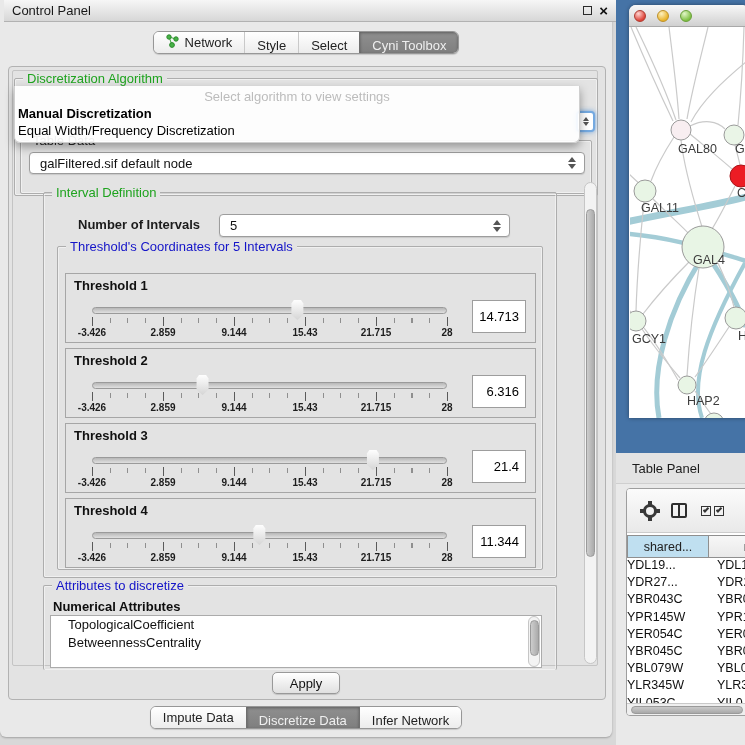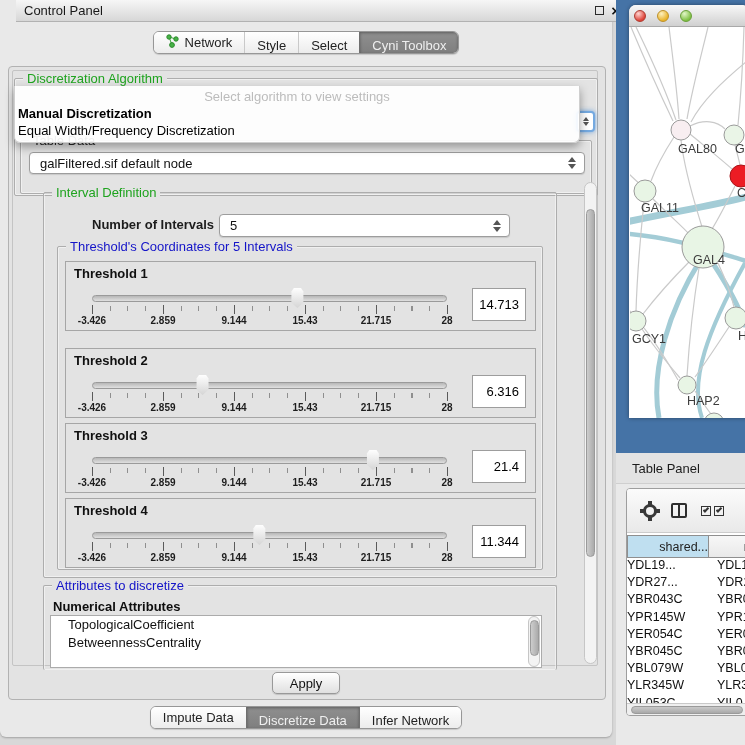--- a/index.html
+++ b/index.html
@@ -4,21 +4,21 @@
 <style>
   * { margin:0; padding:0; box-sizing:border-box; }
   html,body { width:745px; height:745px; }
   body { position:relative; overflow:hidden; background:#d8d8d8;
          font-family:"Liberation Sans", sans-serif; color:#1c1c1c; font-size:13px; }
   .abs { position:absolute; }
 
   
   #cp-bg { left:0; top:0; width:612px; height:737px; background:#e9e9e9;
            border-radius:0 0 6px 6px; box-shadow:0 1px 2px rgba(0,0,0,.25); }
-  #cp-titlebar { left:16px; top:0; width:612px; height:22px;
+  #cp-titlebar { left:4px; top:0; width:612px; height:22px;
     background:linear-gradient(#f6f6f6,#d7d7d7); border-bottom:1px solid #b2b2b2;
     display:flex; align-items:center; padding:0 8px; }
   #cp-title { font-size:13px; color:#181818; }
   .win-btns { margin-left:auto; display:flex; align-items:center; gap:7px; }
   .float-icon { width:9px; height:9px; border:1.5px solid #2a2a2a; background:transparent; }
   .close-x { font-size:15px; font-weight:bold; color:#111; line-height:12px; }
 
   
   .seg-wrap { left:0; width:612px; display:flex; justify-content:center; }
   .seg-bar { display:flex; height:23px; background:#fff; border:1px solid #979797;
@@ -222,33 +222,33 @@
 </div>
 
 <div class="abs vtrack" style="left:584px; top:182px; width:13px; height:482px;">
   <div class="vthumb" style="top:26px; height:348px;"></div>
 </div>
 
 <div class="abs group" style="left:43px; top:192px; width:514px; height:386px;">
   <span class="group-title gt-green">Interval Definition</span>
 </div>
 
-<span class="abs" style="left:92px; top:217px; font-weight:bold;">Number of Intervals</span>
+<span class="abs" style="left:78px; top:217px; font-weight:bold;">Number of Intervals</span>
 <div class="abs combo" style="left:219px; top:214px; width:291px; height:23px;">
   <span>5</span>
   <span class="stepper">
       <i class="tri-up"></i>
       <i class="tri-dn"></i>
     </span>
 </div>
 
 <div class="abs group" style="left:57px; top:246px; width:486px; height:324px;">
   <span class="group-title gt-blue">Threshold's Coordinates for 5 Intervals</span>
 
-  <div class="th-box" style="left:7px; top:14px;">
+  <div class="th-box" style="left:7px; top:26px;">
       <span class="th-label">Threshold 1</span>
       <div class="track"></div>
       <div class="thumb-zone">
         <div class="thumb" style="left:calc(57.71972252275186% - 7px); pointer-events:auto;"></div>
       </div>
       <div class="scale">
         <div class="minorticks"></div>
         <div class="majortick" style="left: 0%;"></div>
         <span class="ticklabel" style="left: 0%;">-3.426</span>
         <div class="majortick" style="left: 20%;"></div>
@@ -443,21 +443,21 @@
     <span style="display:flex; gap:3px;">
       <span class="checkbox">
           <i></i>
         </span>
       <span class="checkbox">
           <i></i>
         </span>
     </span>
   </div>
   <div id="tp-header">
-    <div class="hcell sel" style="width:82px;justify-content:flex-end;">
+    <div class="hcell sel" style="width:82px;">
       <span>shared...</span>
     </div>
     <div class="hcell plain" style="width:102px;">
       <span>name</span>
     </div>
   </div>
   <div id="t-rows">
       <div class="trow">
         <span class="tc tc0">YDL19...</span>
         <span class="tc tc1">YDL1</span>

